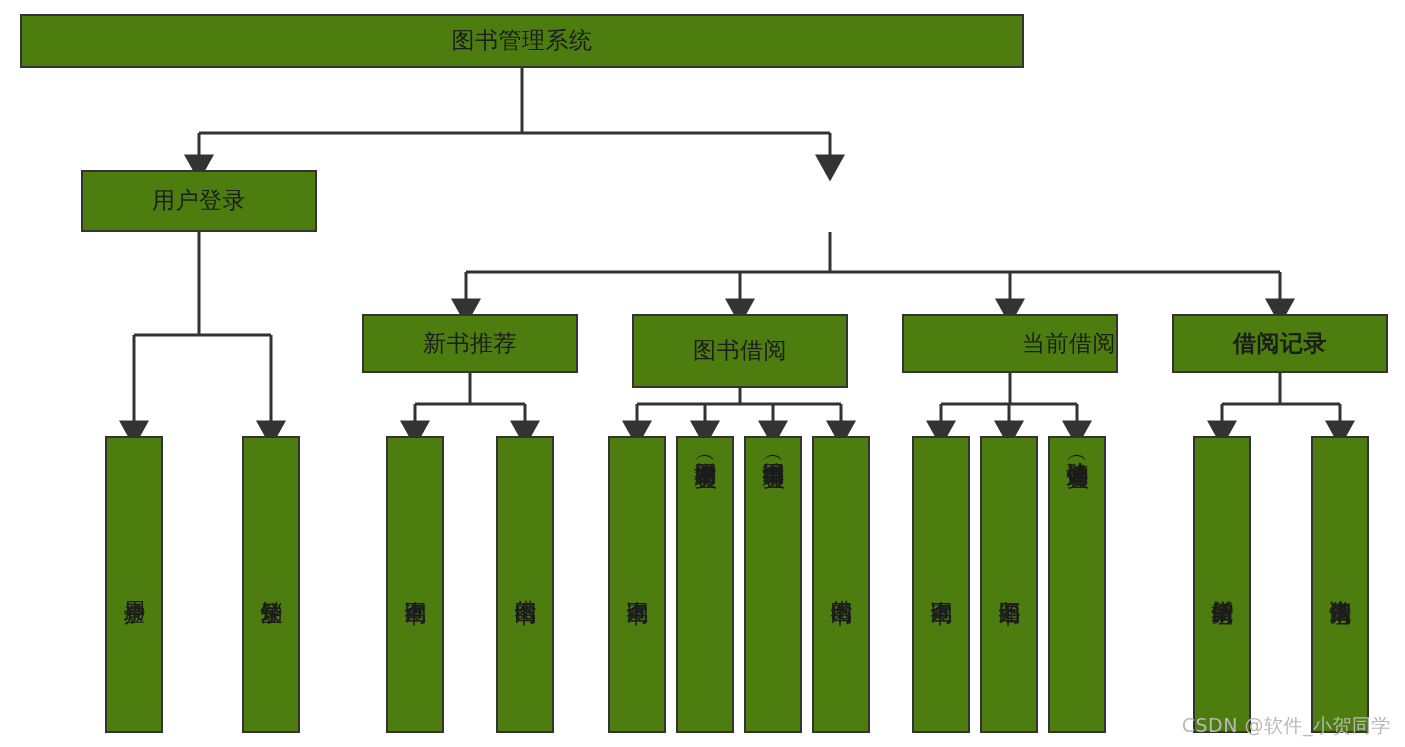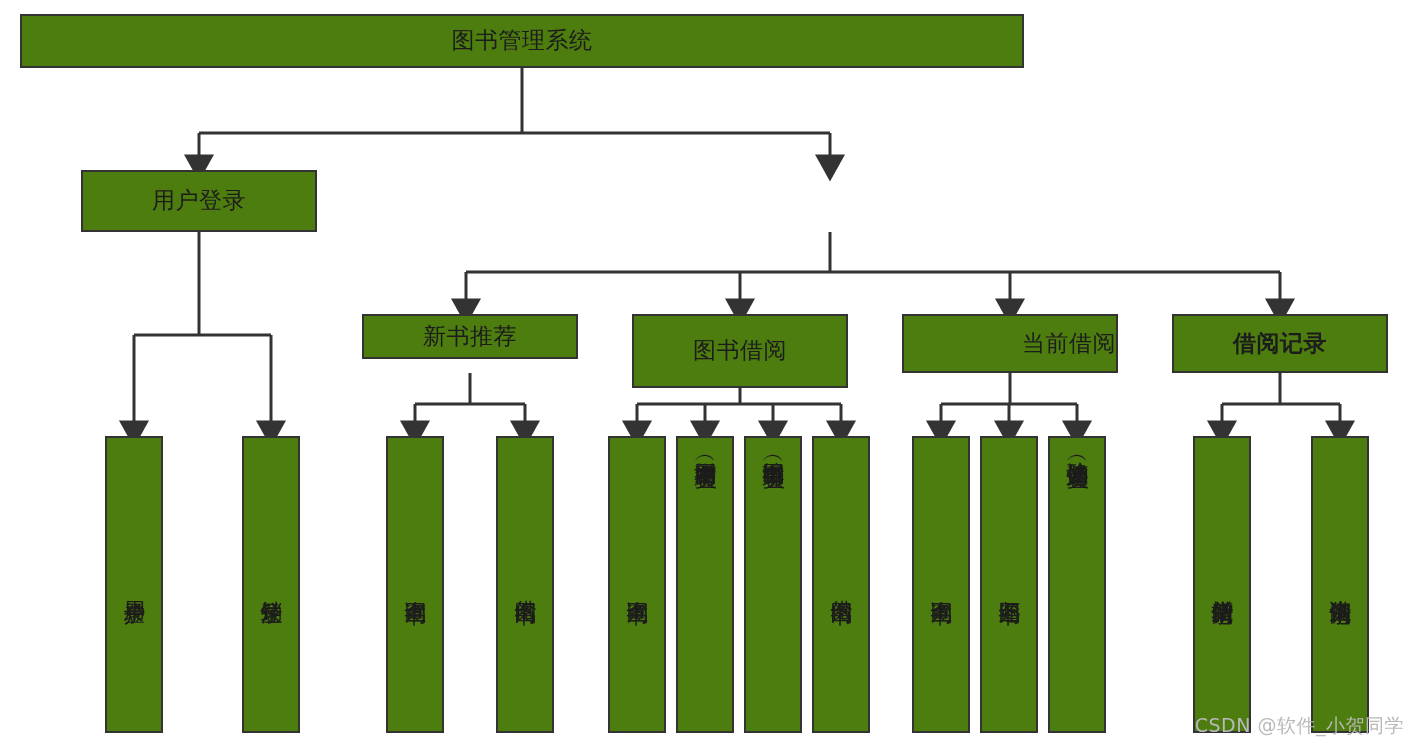--- a/index.html
+++ b/index.html
@@ -56,21 +56,21 @@
     align-items: flex-start;
     justify-content: center;
     padding-top: 6px;
   }
   .leaf-box.centered {
     align-items: center;
     padding-top: 0;
   }
   .watermark {
     position: absolute;
-    right: 1px;
+    right: 14px;
     bottom: 8px;
     font-size: 19px;
     color: #b9b9b9;
     white-space: nowrap;
     letter-spacing: 0.5px;
   }
 </style>
 </head>
 <body>
 
@@ -127,21 +127,21 @@
   </svg>
 
   <div class="node-box" style="left:20px; top:14px; width:1004px; height:54px;">
     <span class="node-label-h">图书管理系统</span>
   </div>
 
   <div class="node-box" style="left:81px; top:170px; width:236px; height:62px;">
     <span class="node-label-h">用户登录</span>
   </div>
 
-  <div class="node-box" style="left:362px; top:314px; width:216px; height:45px;">
+  <div class="node-box" style="left:362px; top:314px; width:216px; height:59px;">
     <span class="node-label-h">新书推荐</span>
   </div>
   <div class="node-box" style="left:632px; top:314px; width:216px; height:74px;">
     <span class="node-label-h">图书借阅</span>
   </div>
   <div class="node-box" style="left:902px; top:314px; width:216px; height:59px;justify-content:flex-end;">
     <span class="node-label-h">当前借阅</span>
   </div>
   <div class="node-box" style="left:1172px; top:314px; width:216px; height:59px;font-weight:bold;">
     <span class="node-label-h">借阅记录</span>

